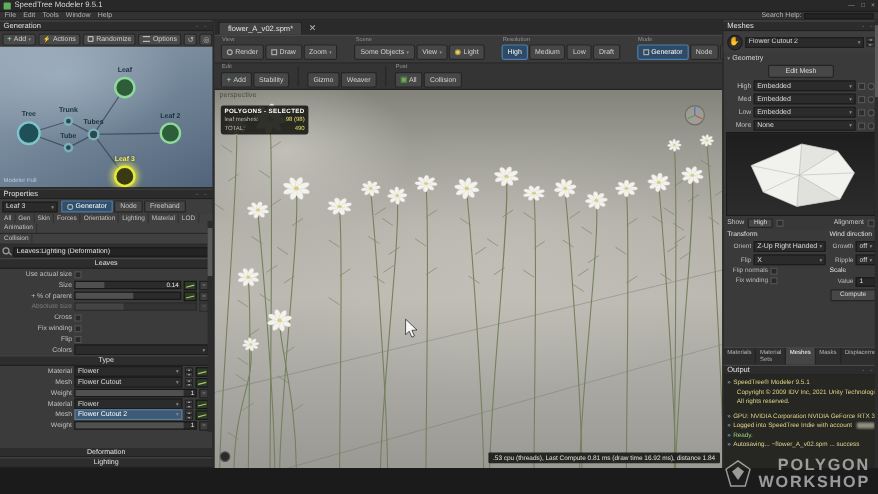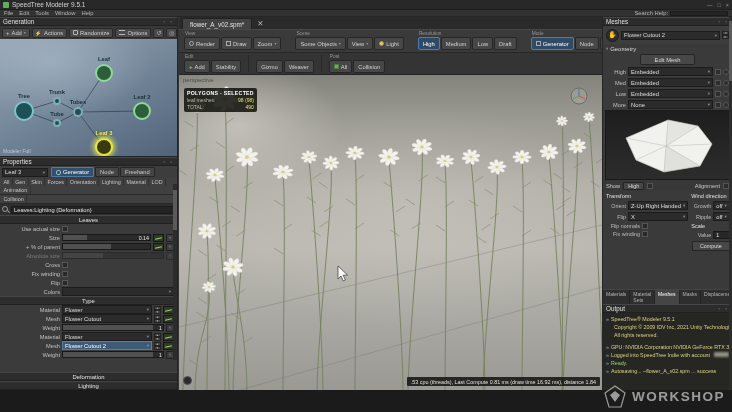--- a/index.html
+++ b/index.html
@@ -1025,17 +1025,18 @@
       <div></div>
     </div>
   <div id="bottombar"></div>
 
   <div id="watermark">
     <svg width="24" height="24">
       <polygon points="12,1 22,8 18,22 6,22 2,8" fill="none" stroke="#e8e8e8" stroke-width="1.2"></polygon>
       <polygon points="12,6 17,10 12,17 7,10" fill="#e8e8e8"></polygon>
     </svg>
     <div id="wmtext">
+      <div>POLYGON</div>
       <div>WORKSHOP</div>
     </div>
   </div>
 
 </div>
 
 </body></html>

